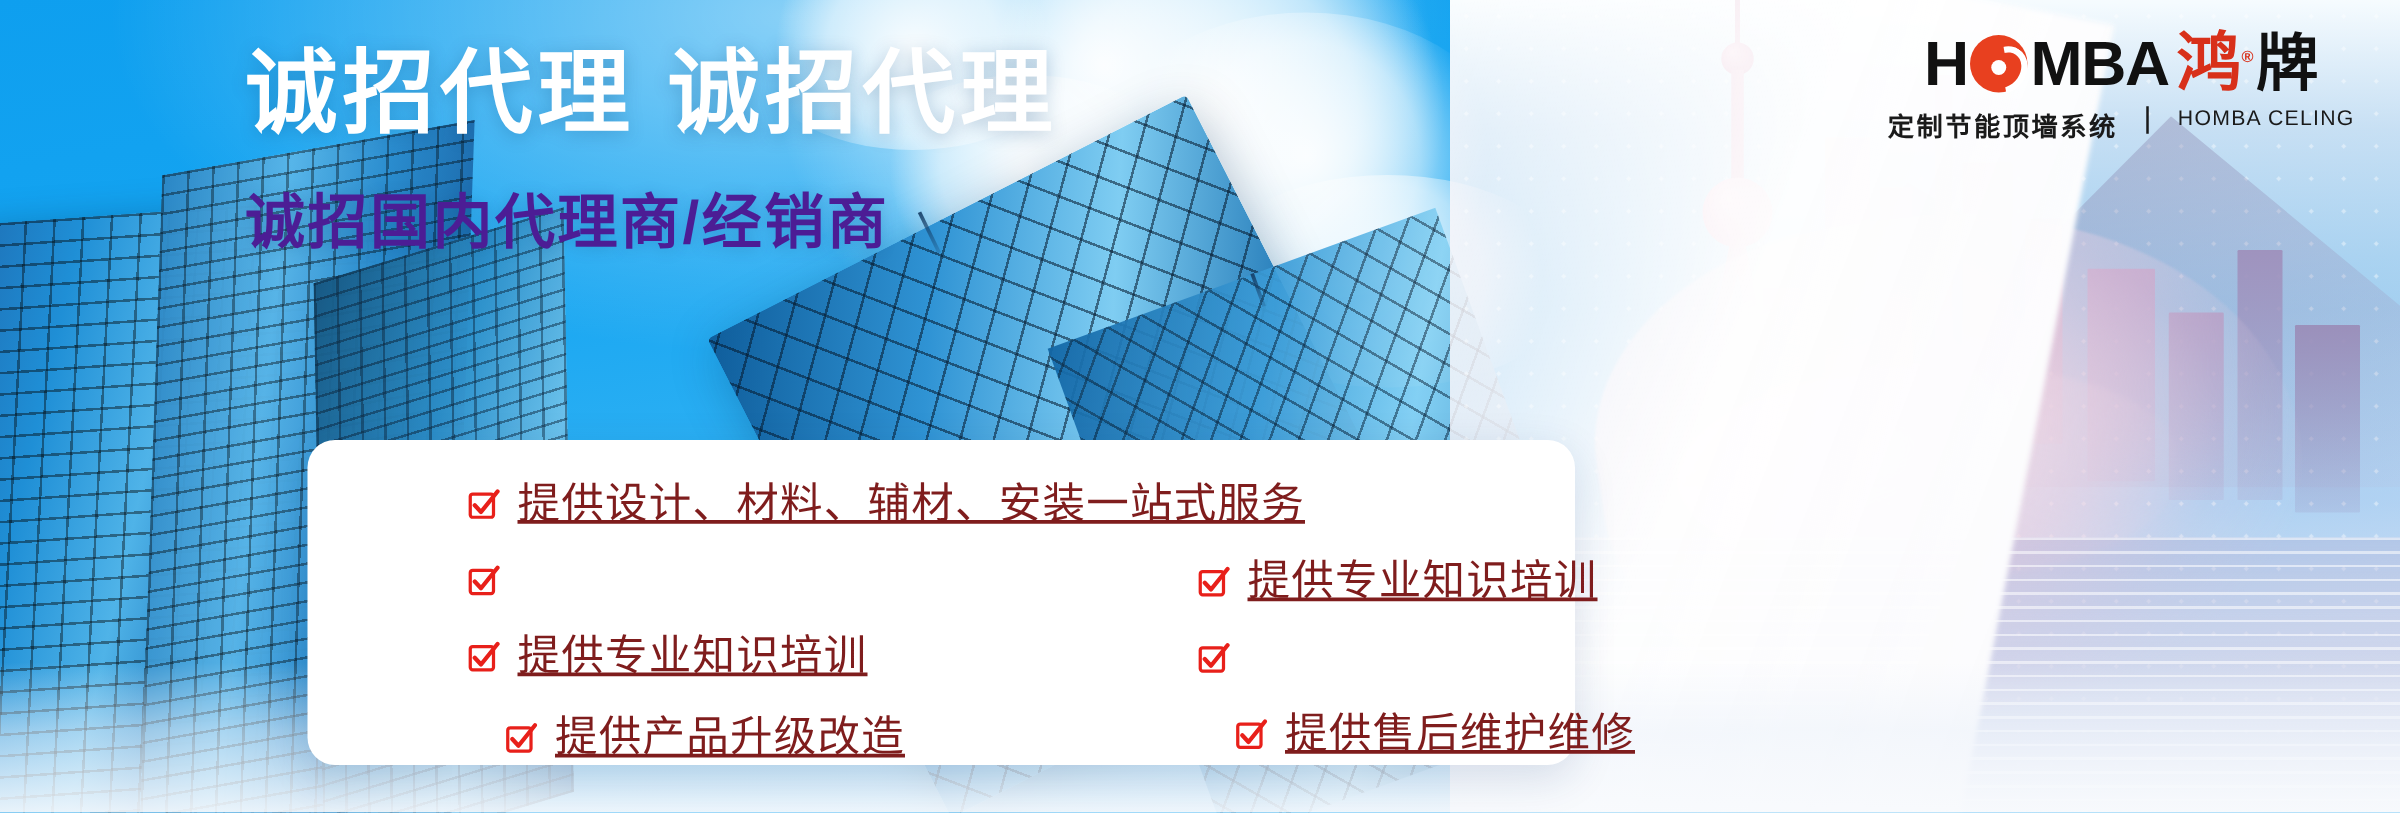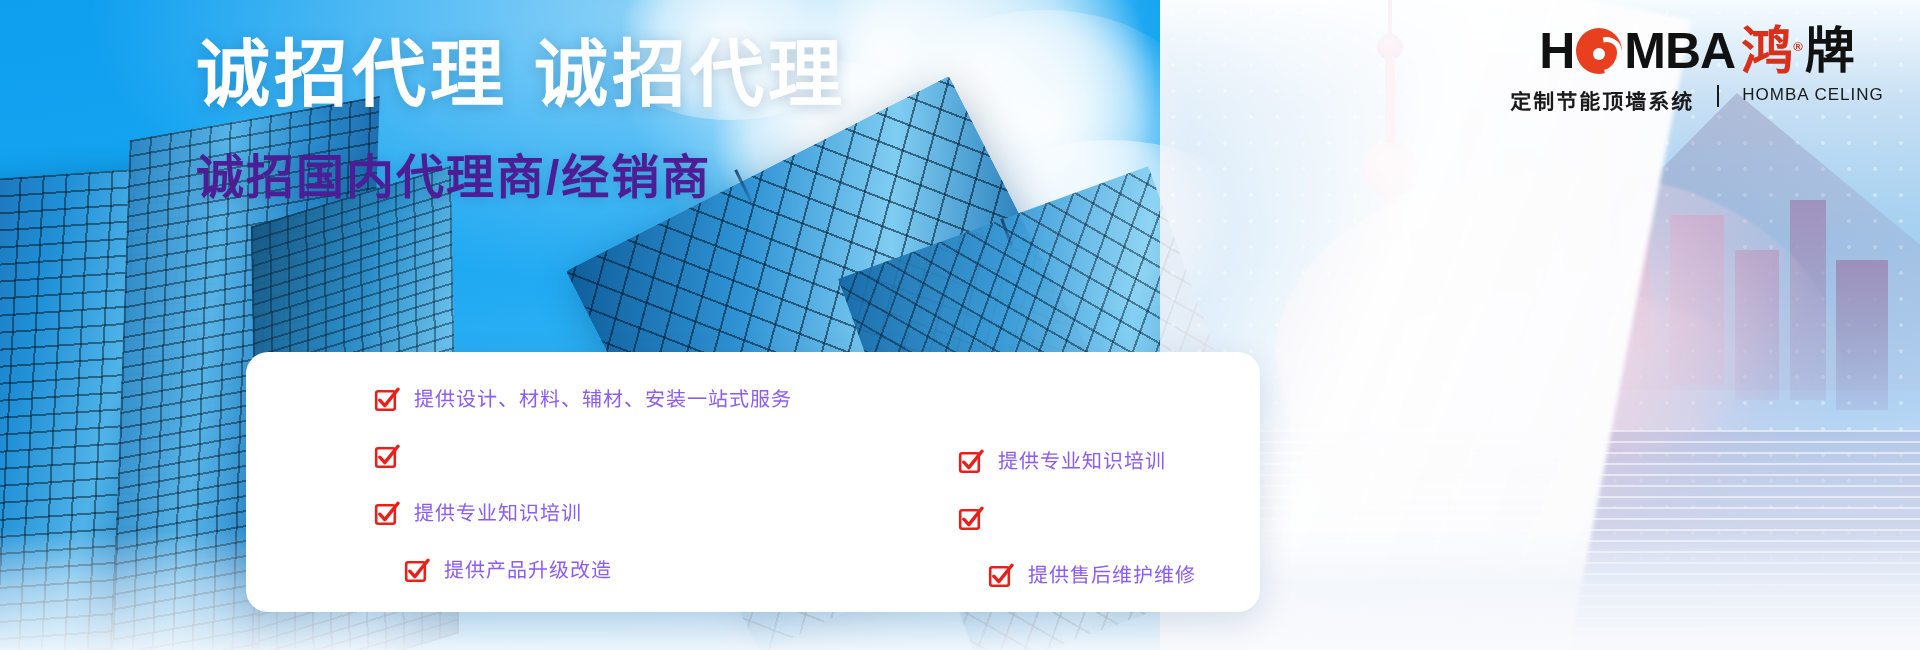--- a/index.html
+++ b/index.html
@@ -268,21 +268,21 @@
     white-space:nowrap;
   }
   .feat:last-child{margin-bottom:0;padding-left:30px;}
   .chk{
     flex:0 0 auto;
     width:26px; height:26px; position:relative;
     margin-right:14px;
   }
   .chk svg{display:block;}
   .feat-label{
-    font-size:20px; color:#8b5cf6; letter-spacing:1px; line-height:1;
+    font-size:34px; color:#7f1d1d; letter-spacing:1px; line-height:1;text-decoration:underline;
   }
 </style>
 </head>
 <body>
 
 <div class="banner">
 
   <div class="sky"></div>
   <div class="cloud c5"></div>
   <div class="cloud c1"></div>

